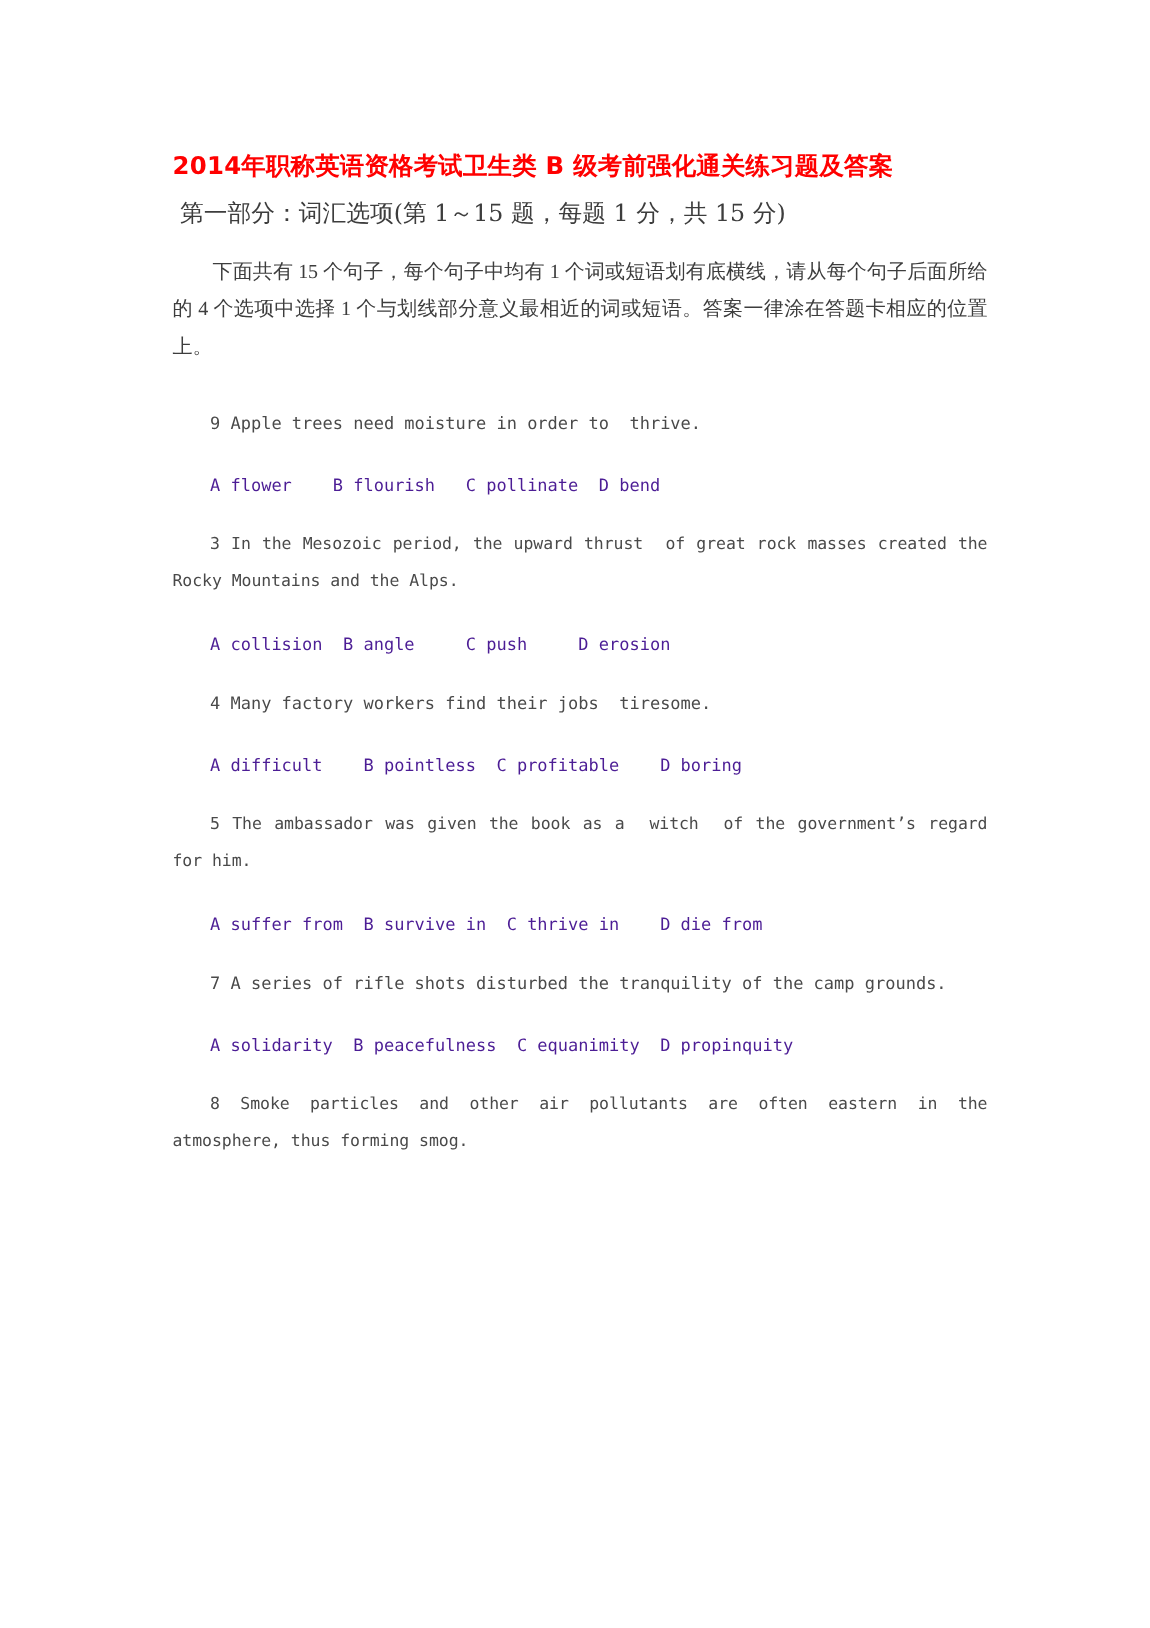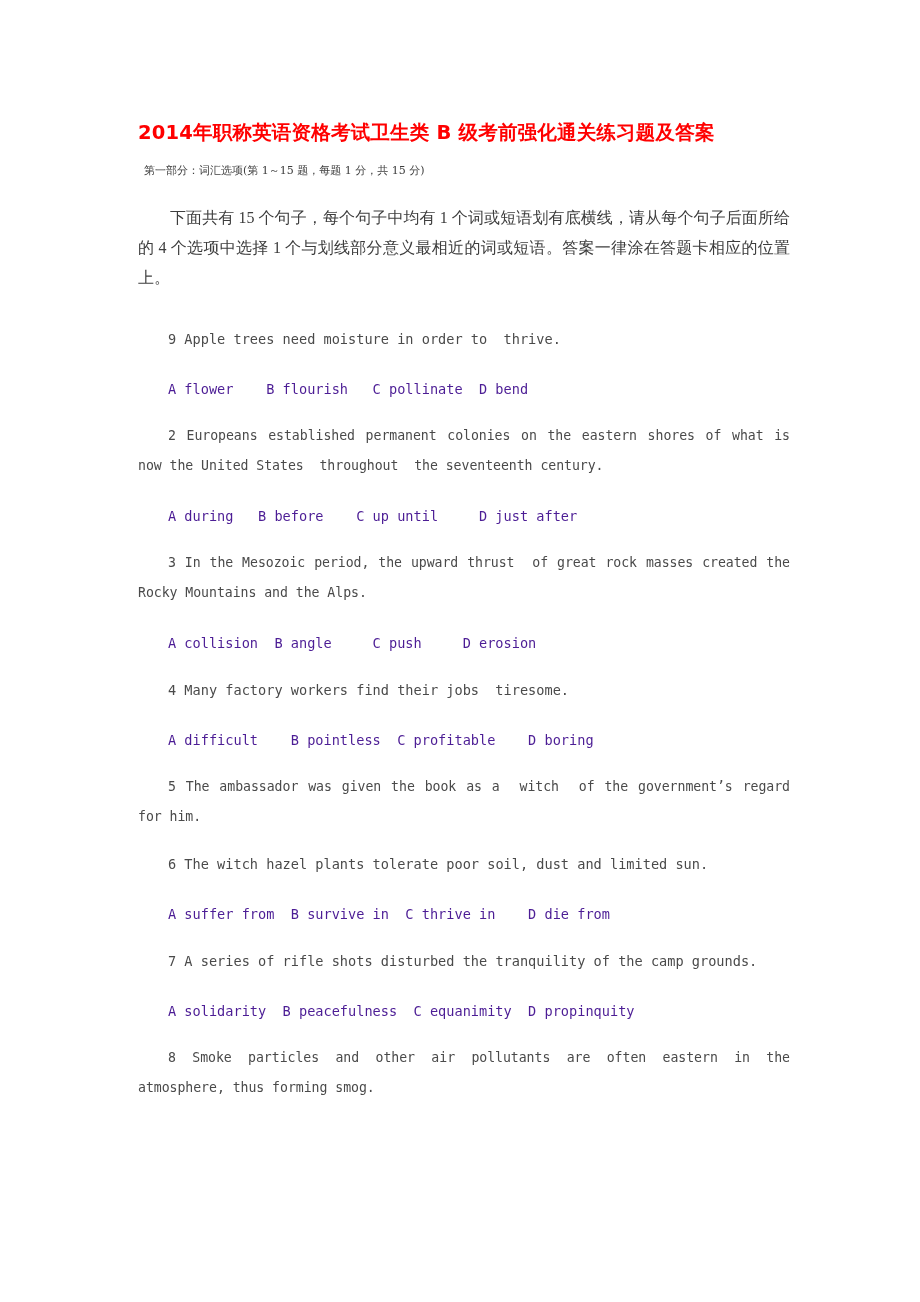--- a/index.html
+++ b/index.html
@@ -36,21 +36,21 @@
     color: #ff0000;
     white-space: nowrap;
   }
 
   
   .section-heading {
     margin: 0;
     padding-top: 9px;
     padding-left: 6px;
     font-family: "DejaVu Serif", "Liberation Serif", serif;
-    font-size: 11px;
+    font-size: 19px;
     line-height: 28px;
     color: #3d3d3d;
     white-space: nowrap;
   }
 
   
   .intro {
     margin: 0;
     padding-top: 18px;
     font-family: Liberation Serif, serif;
@@ -112,41 +112,36 @@
 
   <p class="intro">下面共有 15 个句子，每个句子中均有 1 个词或短语划有底横线，请从每个句子后面所给的 4 个选项中选择 1 个与划线部分意义最相近的词或短语。答案一律涂在答题卡相应的位置上。</p>
 
   <div class="qlist">
 
     <div class="qblock">
       <p class="qstem"><span>9 Apple trees need moisture in order to</span><span class="u">  thrive</span><span>.</span></p>
       <p class="qopts">A flower    B flourish   C pollinate  D bend</p>
     </div>
 
-    <div class="qblock">
-      <p class="qstem wrap"><span>2 Europeans established permanent colonies on the eastern shores of what is now the United States</span><span class="u">  throughout </span><span>  the seventeenth century.</span></p>
-      <p class="qopts">A during   B before    C up until     D just after</p>
-    </div>
 
     <div class="qblock">
       <p class="qstem wrap"><span>3 In the Mesozoic period, the upward  </span><span class="u">thrust  </span><span>of great rock masses created the Rocky Mountains and the Alps.</span></p>
       <p class="qopts">A collision  B angle     C push     D erosion</p>
     </div>
 
     <div class="qblock">
       <p class="qstem"><span>4 Many factory workers find their jobs</span><span class="u">  tiresome</span><span>.</span></p>
       <p class="qopts">A difficult    B pointless  C profitable    D boring</p>
     </div>
 
     <div class="qblock">
       <p class="qstem wrap"><span>5 The ambassador was given the book as a</span><span class="u">  witch </span><span>  of the government’s regard for him.</span></p>
     </div>
 
     <div class="qblock">
-      <p class="qstem"><span>6 The witch hazel plants  </span><span class="u">tolerate</span><span>  poor soil, dust and limited sun.</span></p>
       <p class="qopts">A suffer from  B survive in  C thrive in    D die from</p>
     </div>
 
     <div class="qblock">
       <p class="qstem"><span>7 A series of rifle shots disturbed the  </span><span class="u">tranquility</span><span>  of the camp grounds.</span></p>
       <p class="qopts">A solidarity  B peacefulness  C equanimity  D propinquity</p>
     </div>
 
     <div class="qblock">
       <p class="qstem wrap"><span>8 Smoke particles and other air pollutants are often  </span><span class="u">eastern</span><span>   in the atmosphere, thus forming smog.</span></p>

